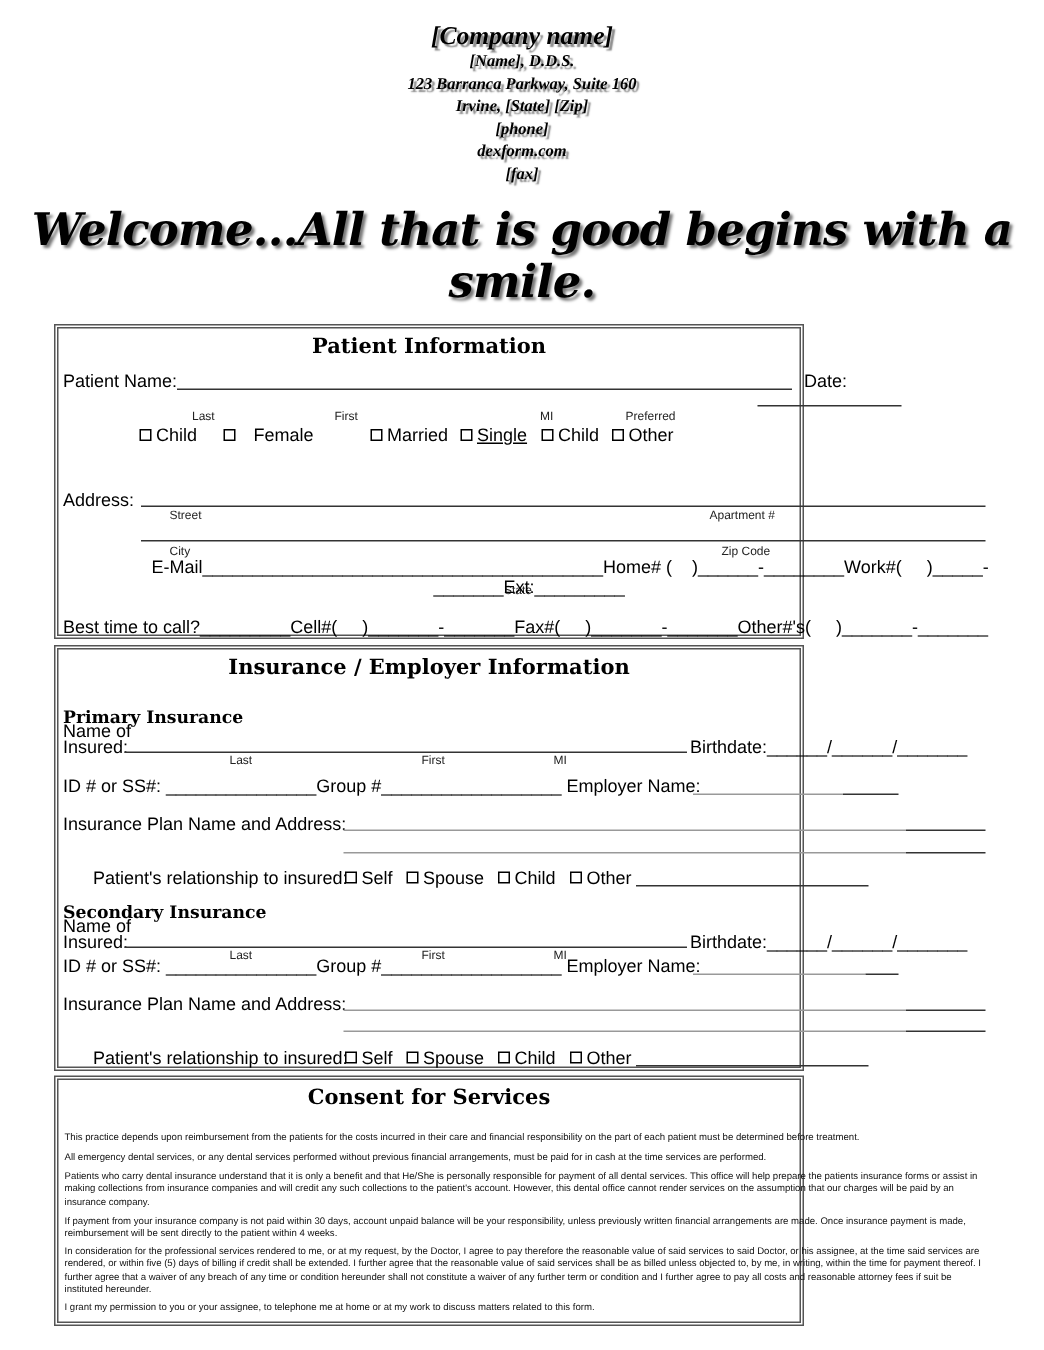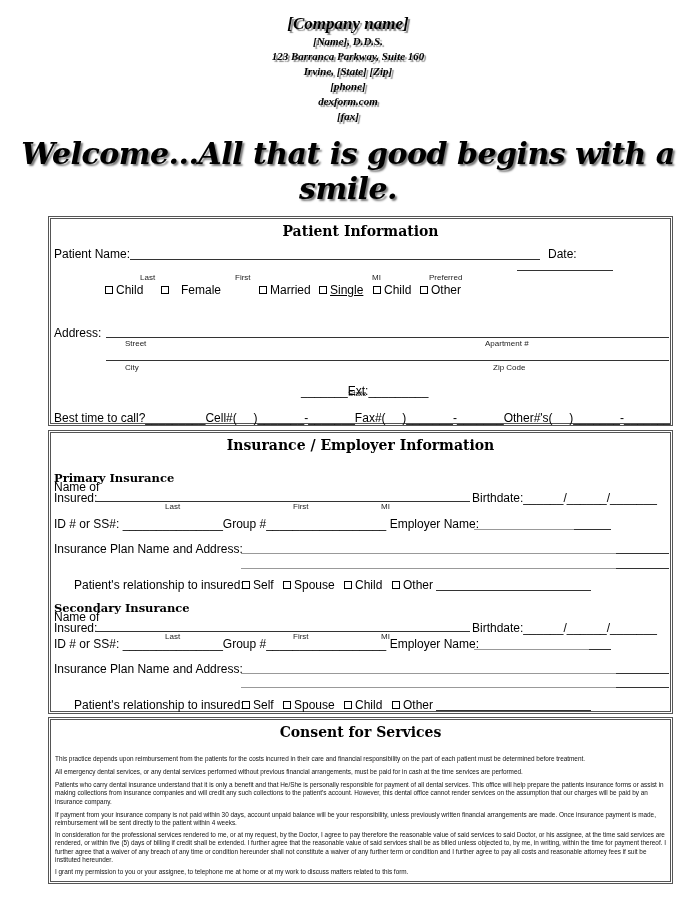--- a/index.html
+++ b/index.html
@@ -9,21 +9,21 @@
   .letterhead { position: absolute; left: 0; top: 14px; width: 696px; text-align: center;
     font-family: "Liberation Serif", serif; font-style: italic; font-weight: bold;
     text-shadow: 2px 2px 1px #888; }
   .letterhead .company { font-size: 17px; line-height: 20px; }
   .letterhead .line { font-size: 11px; line-height: 15px; }
 
   .welcome { position: absolute; left: 20px; top: 136px; width: 656px; text-align: center;
     font-family: "DejaVu Serif", serif; font-style: italic; font-weight: bold; font-size: 30px;
     line-height: 35px; text-shadow: 2px 2px 2px #777; letter-spacing: -0.5px; }
 
-  .section { position: absolute; left: 48px; width: 625px; border: 3px double #555; }
+  .section { position: absolute; left: 36px; width: 500px; border: 3px double #555; }
   .sec-title { position: absolute; left: 0; width: 100%; text-align: center;
     font-family: "DejaVu Serif", serif; font-weight: bold; font-size: 14px; }
   .row { position: absolute; font-size: 12px; white-space: pre; line-height: 14px; }
   .tiny { position: absolute; font-size: 8px; color: #222; white-space: nowrap; }
   .hline { position: absolute; border-bottom: 1px solid #333; height: 0; }
   .hline.light { border-bottom: 1px solid #999; }
   .cb { display: inline-block; width: 8px; height: 8px; border: 1px solid #000; margin: 0 3px 0 0; vertical-align: 0px; }
   .sub { position: absolute; font-family: "DejaVu Serif", serif; font-weight: bold; font-size: 11.5px; }
   .para { position: absolute; left: 4px; width: 615px; font-size: 6.4px; line-height: 8.4px; color: #111; }
 </style>
@@ -65,20 +65,21 @@
 
   <div class="row" style="left:3px;top:107px;">Address:</div>
   <div class="hline" style="left:55px;top:118px;width:563px;"></div>
   <div class="tiny" style="left:74px;top:120px;">Street</div>
   <div class="tiny" style="left:434px;top:120px;">Apartment #</div>
   <div class="hline" style="left:55px;top:141px;width:563px;"></div>
   <div class="tiny" style="left:74px;top:144px;">City</div>
   <div class="tiny" style="left:297px;top:144px;margin-top:26px;">State</div>
   <div class="tiny" style="left:442px;top:144px;">Zip Code</div>
 
+  <div class="row" style="left:62px;top:152px;">E-Mail________________________________________Home# (    )______-________Work#(     )_____-</div>
   <div class="row" style="left:250px;top:165px;">_______Ext:_________</div>
   <div class="row" style="left:3px;top:192px;">Best time to call?_________Cell#(     )_______-_______Fax#(     )_______-_______Other#'s(     )_______-_______</div>
 </div>
 
 <div class="section" style="top:430px;height:284px;">
   <div class="sec-title" style="top:4px;">Insurance / Employer Information</div>
 
   <div class="sub" style="left:3px;top:38px;text-align:center;">Primary Insurance</div>
   <div class="row" style="left:3px;top:49px;line-height:10px;">Name of</div>
   <div class="row" style="left:3px;top:58px;">Insured:</div>

